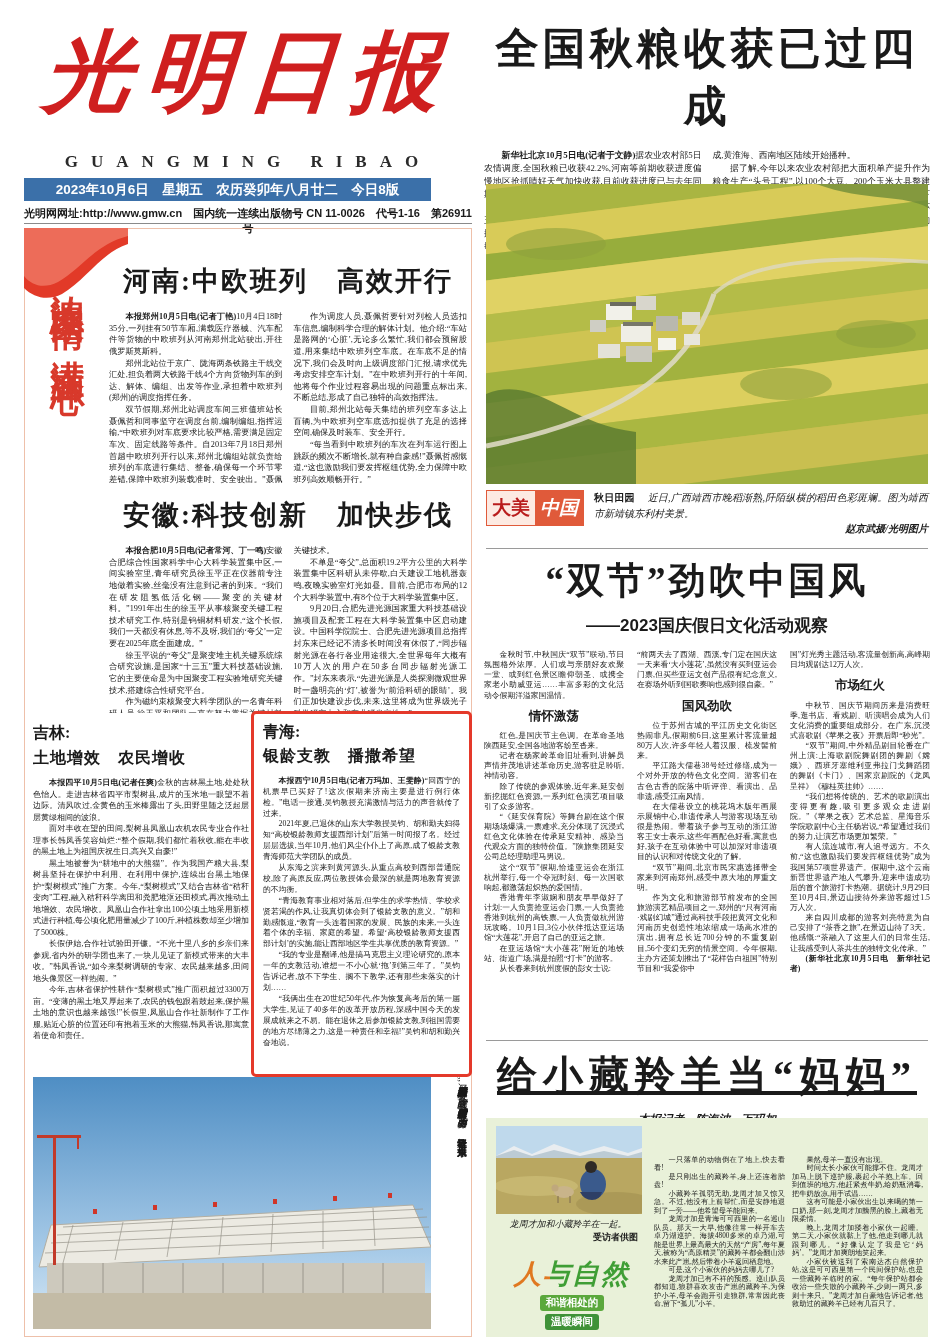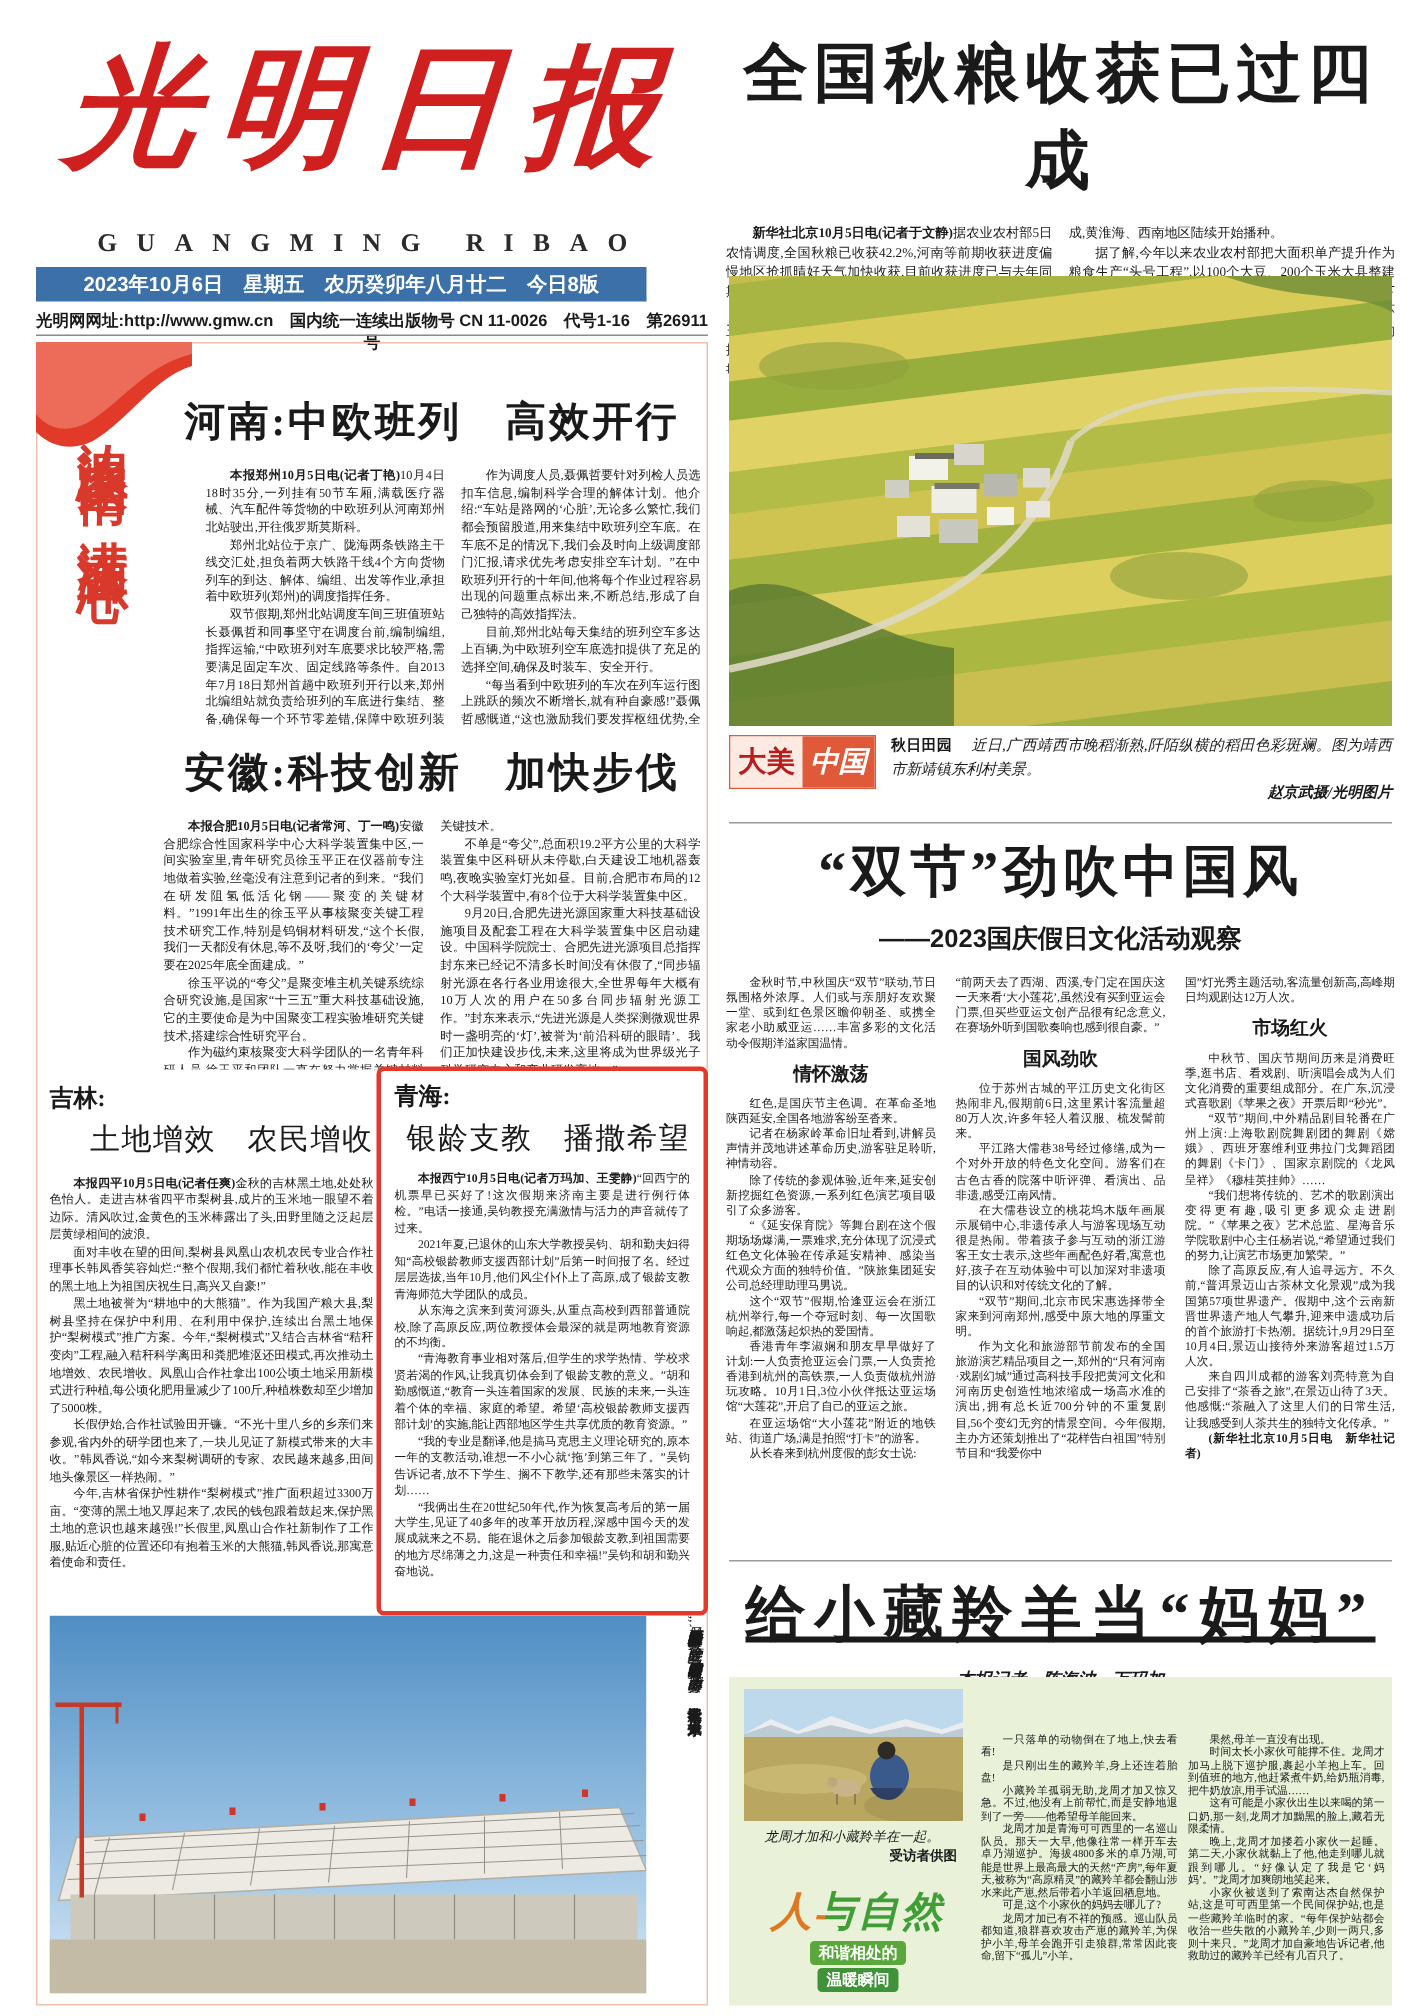--- a/index.html
+++ b/index.html
@@ -24,24 +24,24 @@
   #flag-art{left:-1px;top:-1px;width:104px;height:112px;}
   #slogan{left:20px;top:40px;height:600px;writing-mode:vertical-rl;font-size:34px;font-weight:bold;
       color:#d8392b;letter-spacing:5px;font-family:"Liberation Sans","DejaVu Sans",sans-serif;}
   .story-title{font-weight:bold;text-align:center;letter-spacing:2px;}
   #henan{left:84px;top:34px;width:358px;}
   #henan .story-title{font-size:27px;}
   #anhui{left:84px;top:268px;width:358px;}
   #anhui .story-title{font-size:27px;}
   .twocol{display:flex;gap:11px;margin-top:12px;overflow:hidden;}
   .twocol .col{flex:1;font-size:8.2px;line-height:1.42;}
-  #henan .twocol{height:176px;margin-left:28px;}
+  #henan .twocol{height:176px;}
   #anhui .twocol{height:168px;}
   .region-head{font-size:16px;font-weight:bold;}
-  .sub-title{font-size:20px;font-weight:normal;text-align:right;margin:2px 0 8px;letter-spacing:1px;}
+  .sub-title{font-size:16px;font-weight:bold;text-align:left;margin:2px 0 8px;letter-spacing:1px;}
   #jilin{left:8px;top:492px;width:216px;height:346px;overflow:hidden;font-size:8px;line-height:1.44;}
   #qinghai-box{left:226px;top:482px;width:197px;height:346px;border:3.5px solid #e4392a;border-radius:5px;
       padding:7px 9px;overflow:hidden;font-size:7.8px;line-height:1.4;}
   #stadium-photo{left:8px;top:848px;width:398px;height:252px;}
   #xiongan-caption{left:410px;top:848px;width:36px;height:252px;writing-mode:vertical-rl;
       font-size:9.5px;line-height:1.85;font-style:italic;text-align:left;}
   #xiongan-caption .credit{font-weight:bold;font-style:normal;margin-top:8px;}
   
   #qiuliang{left:484px;top:20px;width:446px;}
   #qiuliang .story-title{font-size:43px;letter-spacing:4px;}
@@ -299,21 +299,21 @@
         <p class="p">在大儒巷设立的桃花坞木版年画展示展销中心,非遗传承人与游客现场互动很是热闹。带着孩子参与互动的浙江游客王女士表示,这些年画配色好看,寓意也好,孩子在互动体验中可以加深对非遗项目的认识和对传统文化的了解。</p>
         <p class="p">“双节”期间,北京市民宋惠选择带全家来到河南郑州,感受中原大地的厚重文明。</p>
         <p class="p">作为文化和旅游部节前发布的全国旅游演艺精品项目之一,郑州的“只有河南·戏剧幻城”通过高科技手段把黄河文化和河南历史创造性地浓缩成一场高水准的演出,拥有总长近700分钟的不重复剧目,56个变幻无穷的情景空间。今年假期,主办方还策划推出了“花样告白祖国”特别节目和“我爱你中</p>
       </div>
       <div class="col">
         <p class="p noindent">国”灯光秀主题活动,客流量创新高,高峰期日均观剧达12万人次。</p>
         <div class="sec-head sans">市场红火</div>
         <p class="p">中秋节、国庆节期间历来是消费旺季,逛书店、看戏剧、听演唱会成为人们文化消费的重要组成部分。在广东,沉浸式喜歌剧《苹果之夜》开票后即“秒光”。</p>
         <p class="p">“双节”期间,中外精品剧目轮番在广州上演:上海歌剧院舞剧团的舞剧《嫦娥》、西班牙塞维利亚弗拉门戈舞蹈团的舞剧《卡门》、国家京剧院的《龙凤呈祥》《穆桂英挂帅》……</p>
         <p class="p">“我们想将传统的、艺术的歌剧演出变得更有趣,吸引更多观众走进剧院。”《苹果之夜》艺术总监、星海音乐学院歌剧中心主任杨岩说,“希望通过我们的努力,让演艺市场更加繁荣。”</p>
-        <p class="p">除了高原反应,有人追寻远方。不久前,“普洱景迈山古茶林文化景观”成为我国第57项世界遗产。假期中,这个云南新晋世界遗产地人气攀升,迎来申遗成功后的首个旅游打卡热潮。据统计,9月29日至10月4日,景迈山接待外来游客超过1.5万人次。</p>
+        <p class="p">有人流连城市,有人追寻远方。不久前,“这也激励我们要发挥枢纽优势”成为我国第57项世界遗产。假期中,这个云南新晋世界遗产地人气攀升,迎来申遗成功后的首个旅游打卡热潮。据统计,9月29日至10月4日,景迈山接待外来游客超过1.5万人次。</p>
         <p class="p">来自四川成都的游客刘亮特意为自己安排了“茶香之旅”,在景迈山待了3天。他感慨:“茶融入了这里人们的日常生活,让我感受到人茶共生的独特文化传承。”</p>
         <p class="p sign">(新华社北京10月5日电　新华社记者)</p>
       </div>
     </div>
   </div>
   <div class="abs rule" id="rule-2"></div>
 
   <div class="abs" id="lingyang-head">
     <div class="story-title">给小藏羚羊当“妈妈”</div>
     <div id="lingyang-byline">本报记者　陈海波　万玛加</div>

